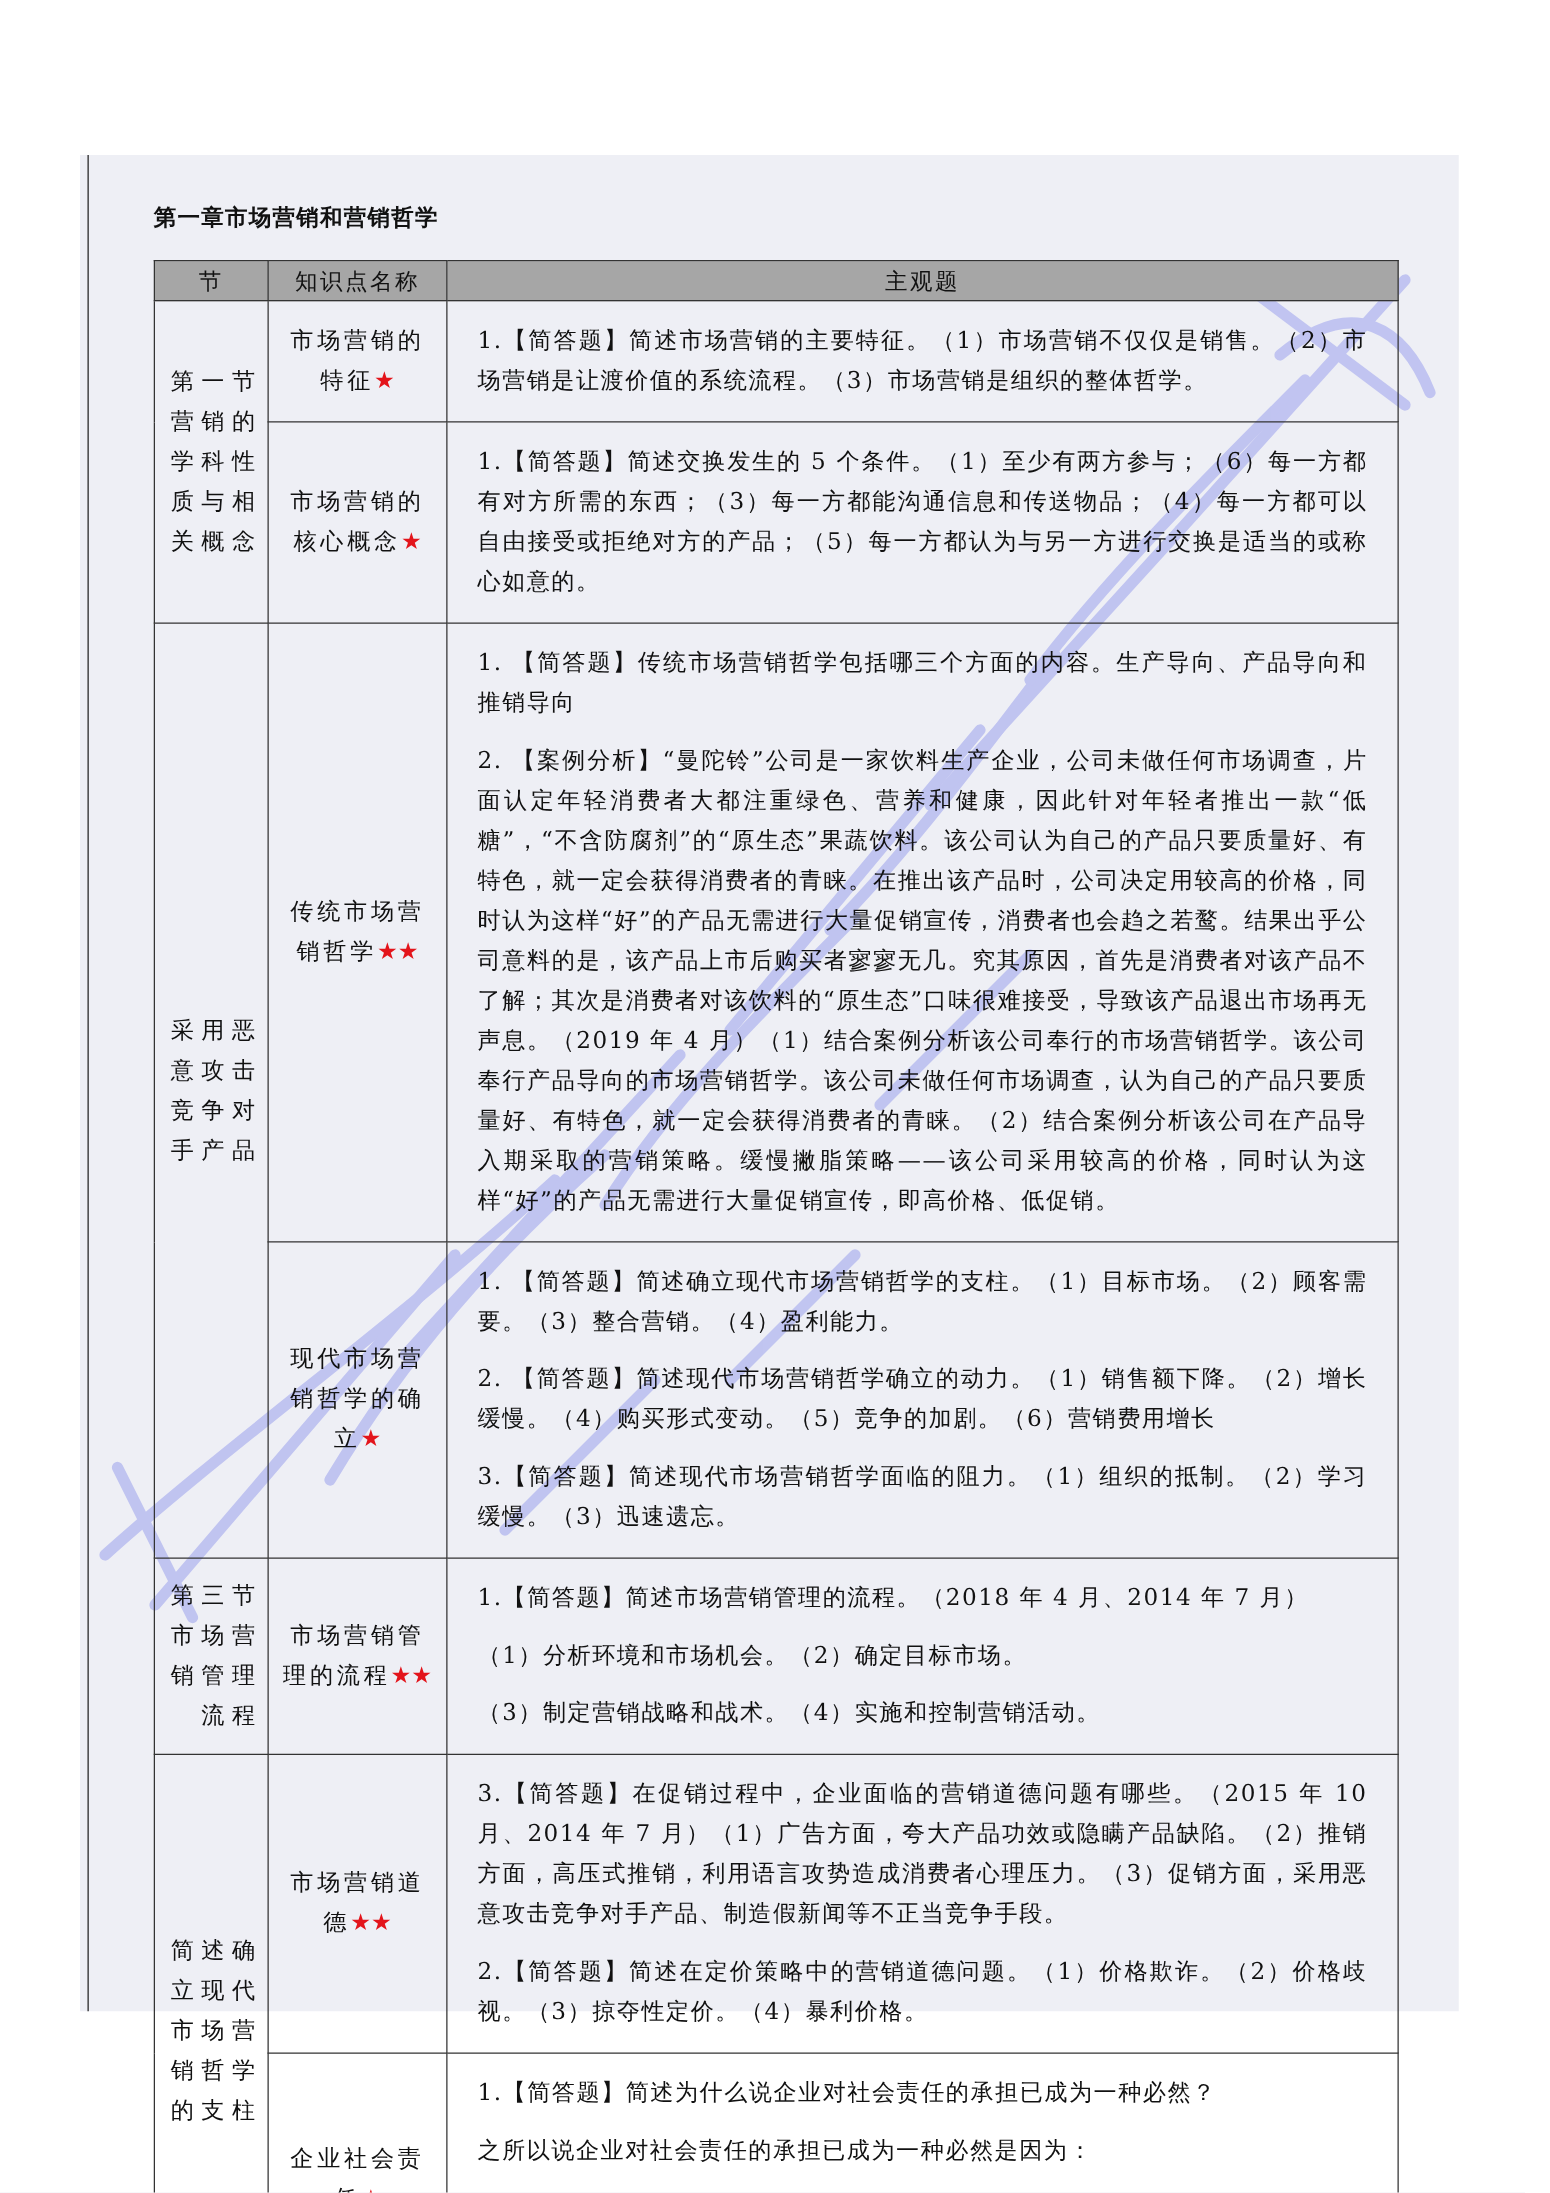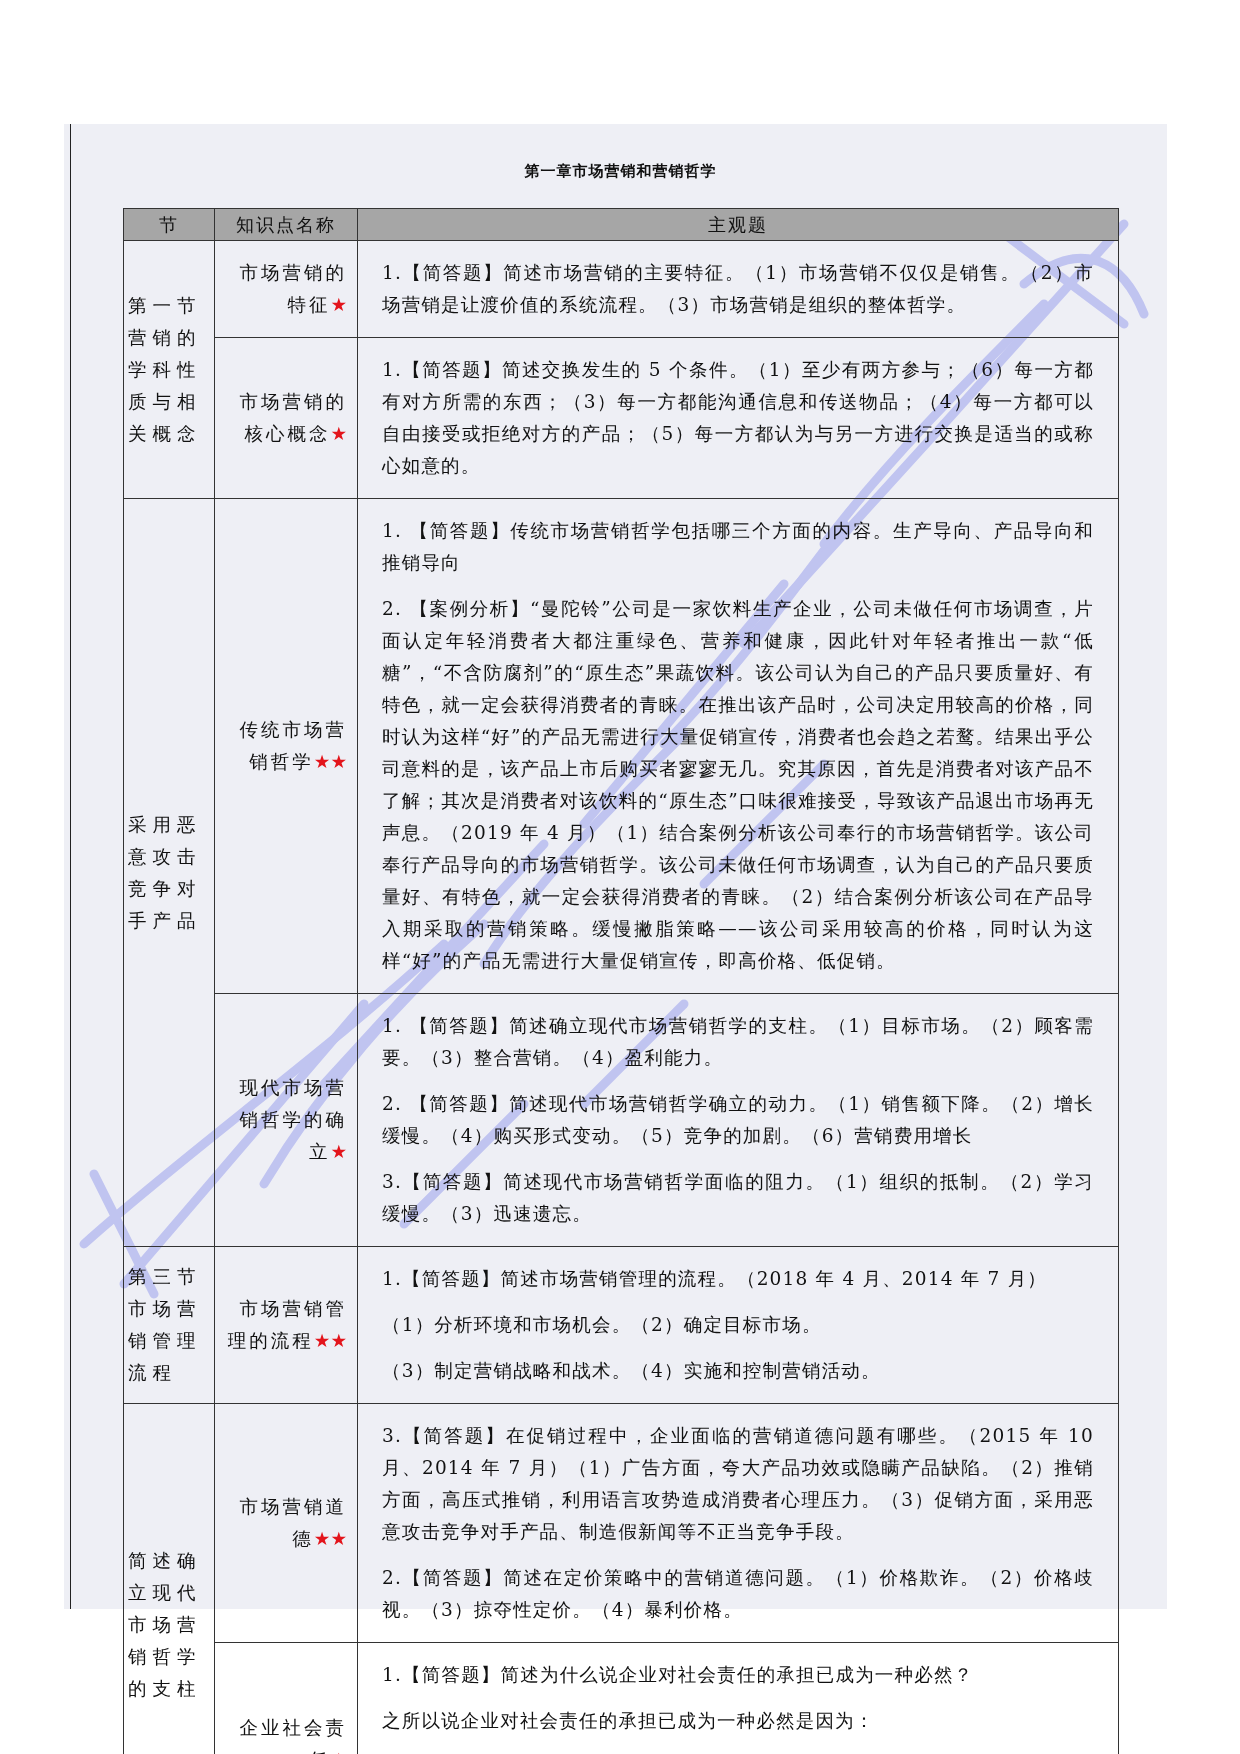--- a/index.html
+++ b/index.html
@@ -13,39 +13,39 @@
     background:#eeeff5;
   }
   .left-rule {
     position:absolute; left:70px; top:124px; width:1px; height:1485px; background:#222;
   }
   .watermark {
     position:absolute; left:64px; top:124px; width:1103px; height:1485px;
     pointer-events:none; overflow:hidden;
   }
   .title {
-    position:absolute; left:123px; width:995px; top:162px; text-align:center;
-    font-family:Liberation Mono, monospace; font-weight:bold; font-size:15px; letter-spacing:1px;
+    position:absolute; left:123px; width:995px; top:162px; 
+    font-family:Liberation Mono, monospace; font-weight:bold; font-size:18px; letter-spacing:1px;
   }
   table.main {
     position:absolute; left:123px; top:208px; width:995px;
     border-collapse:collapse; table-layout:fixed; font-size:18.5px;
   }
   table.main td, table.main th {
     border:1.5px solid #333; vertical-align:middle; padding:0;
   }
   table.main th {
     background:#a6a6a6; font-weight:normal; height:31px; font-size:18px; letter-spacing:2px;
   }
   .c1 { width:91px; } .c2 { width:143px; } .c3 { width:761px; }
   .sec {
-    text-align:left; line-height:32px; letter-spacing:6px; padding:0 4px !important;
+    text-align:right; line-height:32px; letter-spacing:6px; padding:0 4px !important;
   }
   .kp {
-    text-align:right; line-height:32px; letter-spacing:3px; padding:0 10px !important;margin-left:12px;
+    text-align:center; line-height:32px; letter-spacing:3px; padding:0 10px !important;margin-left:12px;
   }
   .star { color:#e3141b; letter-spacing:0; }
   .content {
     line-height:32px; padding:2px 10px 2px 10px !important; letter-spacing:1.2px;
     text-align:justify;
   }
   .content p { margin:14px; }
 </style>
 </head>
 <body>

